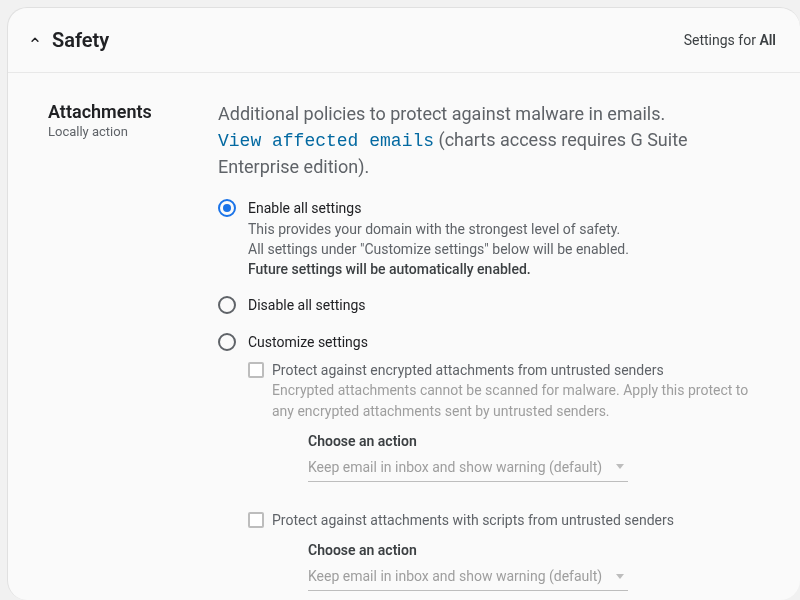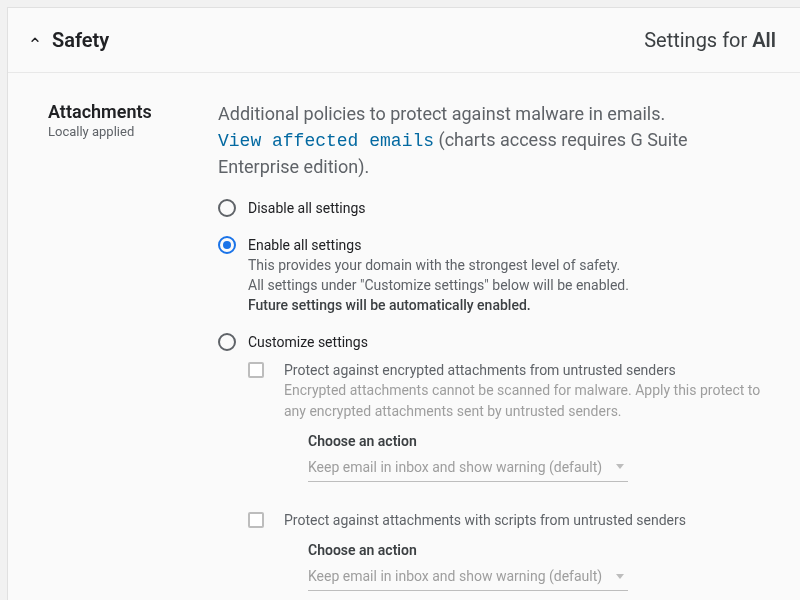--- a/index.html
+++ b/index.html
@@ -16,20 +16,21 @@
       font-size: 14px;
       color: #202124;
     }
     .panel {
       background: #fafafa;
       margin: 7px 0 0 7px;
       width: 793px;
       height: 593px;
       border-top: 1px solid #e0e0e0;
       border-left: 1px solid #e0e0e0;
+      border-radius: 20px;
     }
     .header {
       display: flex;
       align-items: center;
       justify-content: space-between;
       padding: 20px 24px 20px 20px;
       border-bottom: 1px solid #e8e8e8;
     }
     .header-left {
       display: flex;
@@ -46,21 +47,21 @@
     .chevron-up svg {
       width: 14px;
       height: 14px;
     }
     .title {
       font-size: 20px;
       font-weight: 600;
       color: #202124;
     }
     .settings-for {
-      font-size: 20px;
+      font-size: 14px;
       color: #3c4043;
     }
     .settings-for .bold {
       font-weight: 600;
     }
     .body {
       display: flex;
       padding: 28px 24px 0 40px;
     }
     .left-col {
@@ -145,21 +146,21 @@
       font-weight: 500;
       display: block;
     }
     .checkbox-group {
       margin-top: 8px;
       padding-left: 30px;
     }
     .checkbox-item {
       display: flex;
       align-items: flex-start;
-      gap: 20px;
+      gap: 8px;
       margin-bottom: 6px;
     }
     .checkbox {
       flex-shrink: 0;
       width: 16px;
       height: 16px;
       border: 2px solid #bdbdbd;
       border-radius: 2px;
       margin-top: 2px;
       cursor: pointer;
@@ -222,51 +223,51 @@
       <span class="title">Safety</span>
     </div>
     <div class="settings-for">
       <span>Settings for </span><span class="bold">All</span>
     </div>
   </div>
 
   <div class="body">
     <div class="left-col">
       <div class="section-name">Attachments</div>
-      <div class="locally-applied">Locally applied</div>
+      <div class="locally-applied">Locally action</div>
     </div>
 
     <div class="right-col">
       <div class="desc-line">Additional policies to protect against malware in emails.</div>
       <div class="desc-line">
         <span class="link">View affected emails</span><span> (charts access requires G Suite Enterprise edition).</span>
       </div>
 
       <div class="radio-group">
-
-        <div class="radio-item">
-          <div class="radio"></div>
-          <div class="radio-label">
-            <span class="main">Disable all settings</span>
-          </div>
-        </div>
 
         <div class="radio-item">
           <div class="radio selected"></div>
           <div class="radio-label">
             <span class="main">Enable all settings</span>
             <span class="sub">This provides your domain with the strongest level of safety.</span>
             <span class="sub">All settings under "Customize settings" below will be enabled.</span>
             <span class="sub-bold">Future settings will be automatically enabled.</span>
           </div>
         </div>
 
         <div class="radio-item">
           <div class="radio"></div>
           <div class="radio-label">
+            <span class="main">Disable all settings</span>
+          </div>
+        </div>
+
+        <div class="radio-item">
+          <div class="radio"></div>
+          <div class="radio-label">
             <span class="main">Customize settings</span>
           </div>
         </div>
 
       </div>
 
       <div class="checkbox-group">
 
         <div class="checkbox-item">
           <div class="checkbox"></div>

